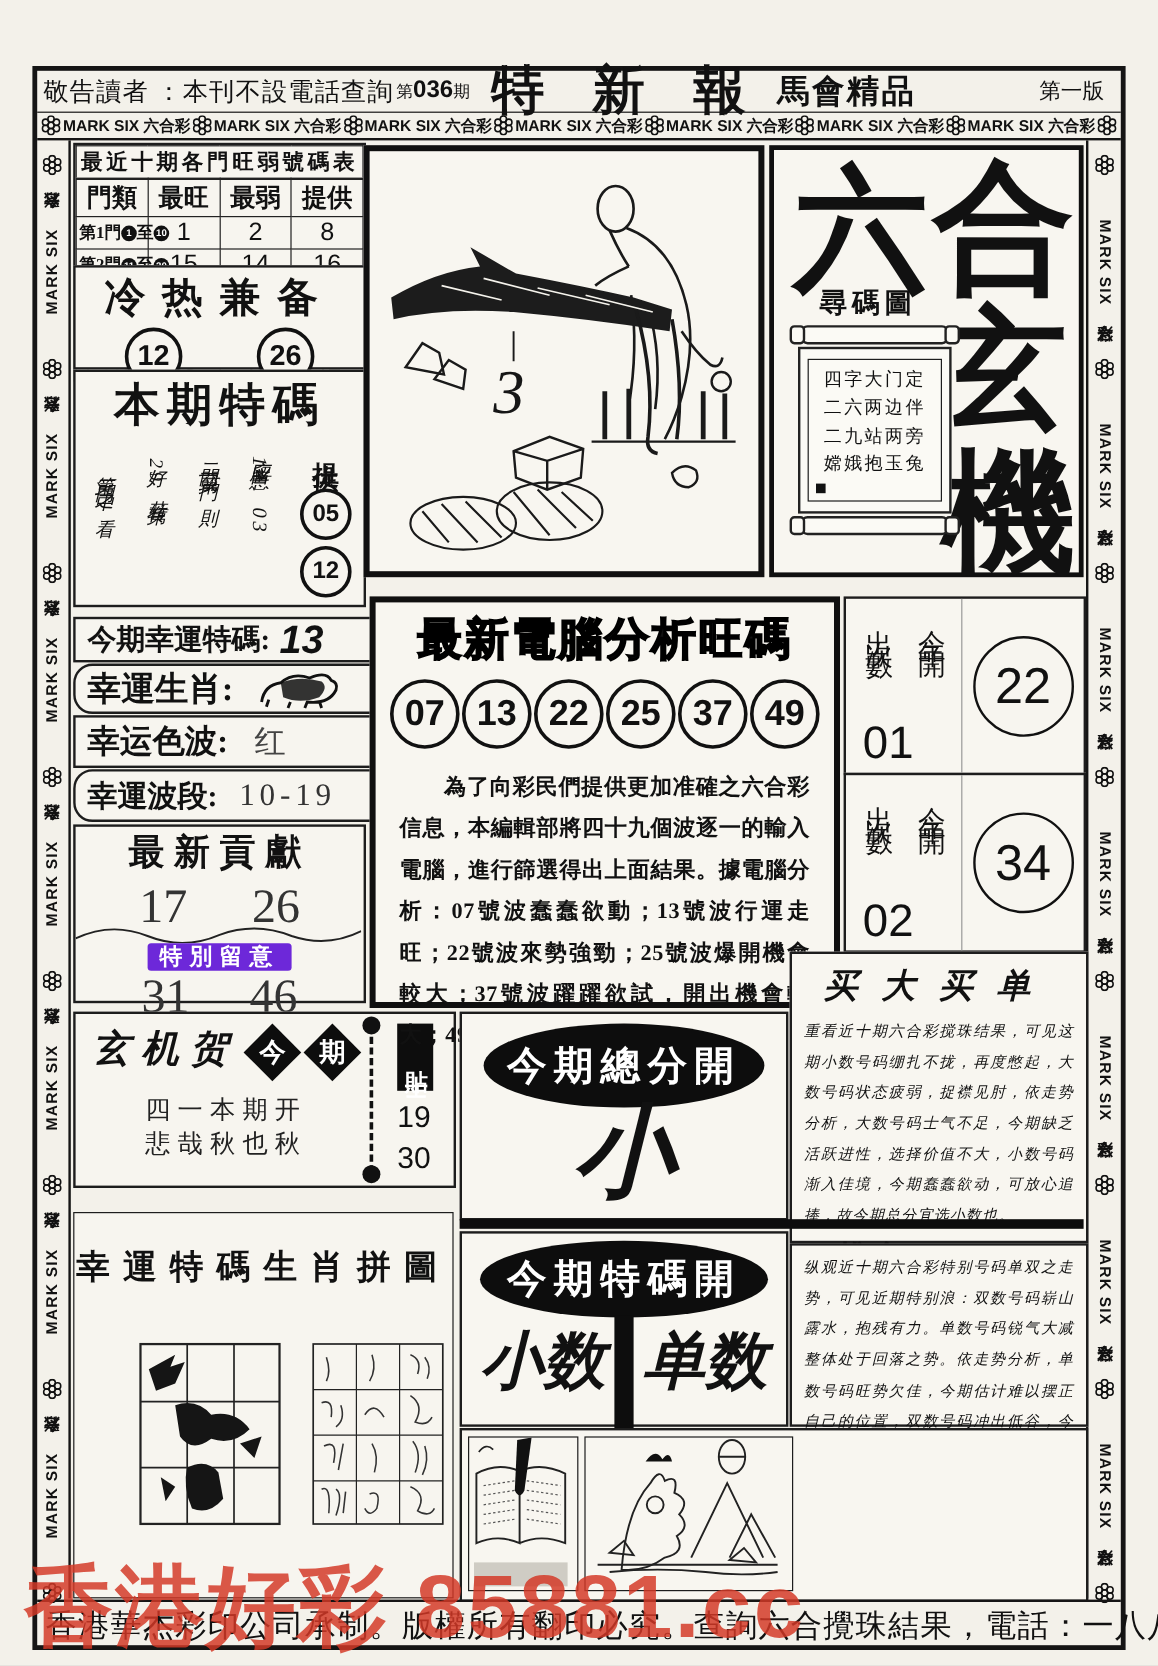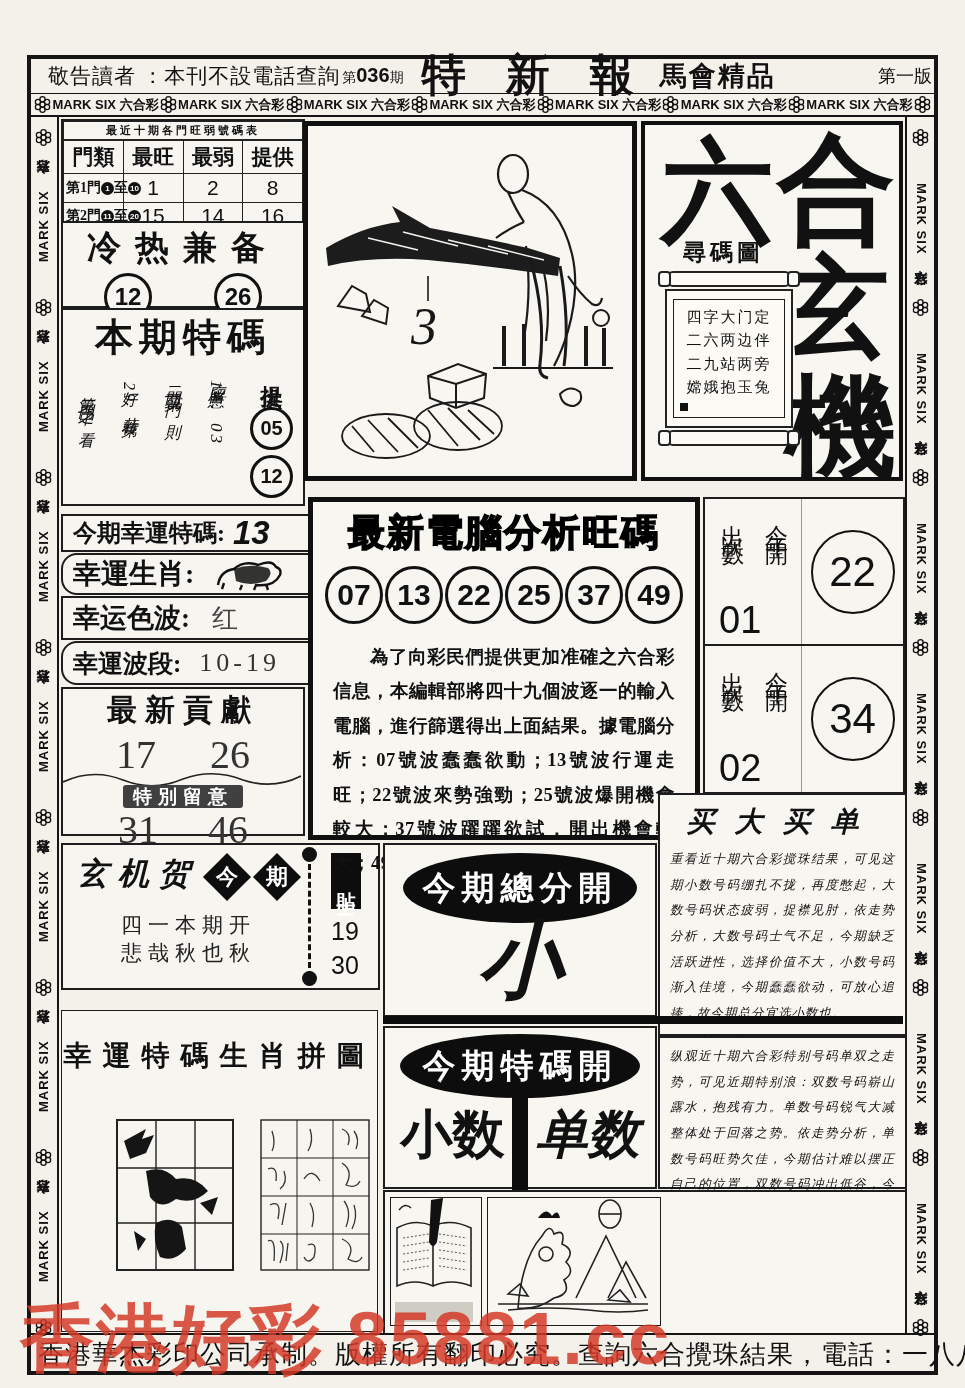--- a/index.html
+++ b/index.html
@@ -24,21 +24,21 @@
   .hstrip{display:flex;align-items:center;justify-content:space-evenly;}
   .hstrip .strip-label{font:bold 13px "Liberation Sans",sans-serif;white-space:nowrap;}
   .fl{width:17px;height:17px;flex:none;}
   .vstrip{display:flex;flex-direction:column;align-items:center;justify-content:space-between;padding:8px 0;}
   .vstrip .strip-label{writing-mode:vertical-rl;font:bold 13px "Liberation Sans",sans-serif;letter-spacing:1px;}
   .vstrip .fl{margin:4px 0;}
   .vstrip.leftside{transform:rotate(180deg);}
   
   .stats{border-collapse:collapse;width:100%;height:100%;table-layout:fixed;}
   .stats th,.stats td{border:1px solid #222;text-align:center;padding:0;font-size:21px;}
-  .stats .ttl{font-size:11px;font-weight:bold;letter-spacing:3px;border-bottom:2px solid #222;}
+  .stats .ttl{font-size:18px;font-weight:bold;letter-spacing:3px;border-bottom:2px solid #222;}
   .stats .door{text-align:right;padding-left:2px;font-weight:bold;font-size:14px;white-space:nowrap;}
   .mini{display:inline-flex;width:13px;height:13px;border-radius:50%;background:#111;color:#fff;
         font:bold 8px "Liberation Sans",sans-serif;align-items:center;justify-content:center;vertical-align:1px;}
   .num{font-family:"Liberation Sans",sans-serif;}
   
   .caltitle{font-weight:900;letter-spacing:14px;text-align:center;}
   .circle{border:3px solid #111;border-radius:50%;display:inline-flex;align-items:center;justify-content:center;
           font-family:"Liberation Sans",sans-serif;font-weight:bold;background:#f7f5ef;}
   
   .vcol{writing-mode:vertical-rl;text-orientation:mixed;font-size:16px;letter-spacing:3px;}
@@ -65,21 +65,21 @@
   .roller:before,.roller:after{content:"";position:absolute;top:-2px;width:9px;height:12px;border:2px solid #222;border-radius:4px;background:#fbfaf5;}
   .roller:before{left:-11px;}.roller:after{right:-11px;}
 </style>
 </head>
 <body>
 
 <div class="page">
 
   <div class="abs frame" style="left:27px;top:55px;width:903px;height:1312px;"></div>
 
-  <div class="abs header" style="left:48px;top:58px;width:894px;height:35px;">
+  <div class="abs header" style="left:36px;top:58px;width:894px;height:35px;">
     <span class="notice">敬告讀者 ：本刊不設電話查詢</span>
     <span class="issue"><span>第</span><b>036</b><span>期</span></span>
     <span class="masthead">特新報</span>
     <span class="subtitle">馬會精品</span>
     <span class="edition">第一版</span>
   </div>
   <div class="abs hline" style="left:31px;top:93px;width:903px;height:1px;"></div>
   <div class="abs hstrip" style="left:33px;top:94px;width:899px;height:21px;">
       <svg class="fl" viewBox="0 0 20 20">
         <g fill="none" stroke="#111" stroke-width="1.5">
@@ -468,21 +468,21 @@
   <div class="abs b2" style="left:61px;top:687px;width:240px;height:145px;background:#f7f5ef;">
     <div class="caltitle" style="font-size:30px;letter-spacing:8px;margin-top:1px;">最新貢獻</div>
     <div style="display:flex;justify-content:space-around;padding:0 26px;font-size:40px;color:#333;">
       <span>17</span>
       <span>26</span>
     </div>
     <svg style="width:238px;height:14px;display:block;margin-top:-6px;" viewBox="0 0 238 14">
       <path d="M0,10 Q30,-4 60,8 Q90,20 120,7 Q150,-4 180,8 Q210,18 238,4" fill="none" stroke="#222" stroke-width="1.6"></path>
     </svg>
     <div style="text-align:center;margin-top:-2px;">
-      <span style="background:#404040;color:#fff;font-weight:bold;font-size:19px;letter-spacing:6px;padding:1px 10px;border-radius:3px;">特別留意</span>
+      <span style="background:#6d28d9;color:#fff;font-weight:bold;font-size:19px;letter-spacing:6px;padding:1px 10px;border-radius:3px;">特別留意</span>
     </div>
     <div style="display:flex;justify-content:space-around;padding:0 30px;font-size:40px;color:#333;margin-top:-4px;">
       <span>31</span>
       <span>46</span>
     </div>
   </div>
 
   <div class="abs b2" style="left:61px;top:843px;width:315px;height:143px;background:#f7f5ef;">
     <div style="position:absolute;left:14px;top:8px;">
       <span style="font-size:31px;font-weight:900;font-style:italic;letter-spacing:10px;">玄机贺</span>
@@ -650,21 +650,21 @@
     <div class="badge" style="width:234px;height:70px;margin:8px auto 0 auto;font-size:33px;">今期總分開</div>
     <div style="text-align:center;font-size:84px;font-weight:900;font-style:italic;line-height:1;margin-top:-4px;">小</div>
   </div>
 
   <div class="abs" style="left:383px;top:1016px;width:520px;height:8px;background:#0d0d0d;"></div>
 
   <div class="abs b2" style="left:383px;top:1026px;width:270px;height:159px;background:#f8f6f0;">
     <div class="badge" style="width:240px;height:64px;margin:6px auto 0 auto;font-size:33px;">今期特碼開</div>
     <div style="position:absolute;left:127px;top:68px;width:16px;height:110px;background:#0d0d0d;"></div>
     <div style="display:flex;justify-content:space-around;margin-top:2px;">
-      <span style="font-size:52px;font-weight:900;">小数</span>
+      <span style="font-size:52px;font-weight:900;font-style:italic;">小数</span>
       <span style="font-size:52px;font-weight:900;font-style:italic;">单数</span>
     </div>
   </div>
 
   <div class="abs b2" style="left:658px;top:1036px;width:245px;height:149px;background:#f8f6f0;">
     <div class="hand" style="padding:6px 10px 0 10px;font-size:12.5px;">纵观近十期六合彩特别号码单双之走势，可见近期特别浪：双数号码崭山露水，抱残有力。单数号码锐气大减整体处于回落之势。依走势分析，单数号码旺势欠佳，今期估计难以摆正自己的位置，双数号码冲出低谷，今期全线有力上插，可寄予厚望。故今期特码宜挂的单数也。</div>
     <div class="reco" style="font-size:27px;margin-top:2px;">
       <span>推薦：</span><span class="sans" style="font-weight:bold;">13、17</span>
     </div>
   </div>

